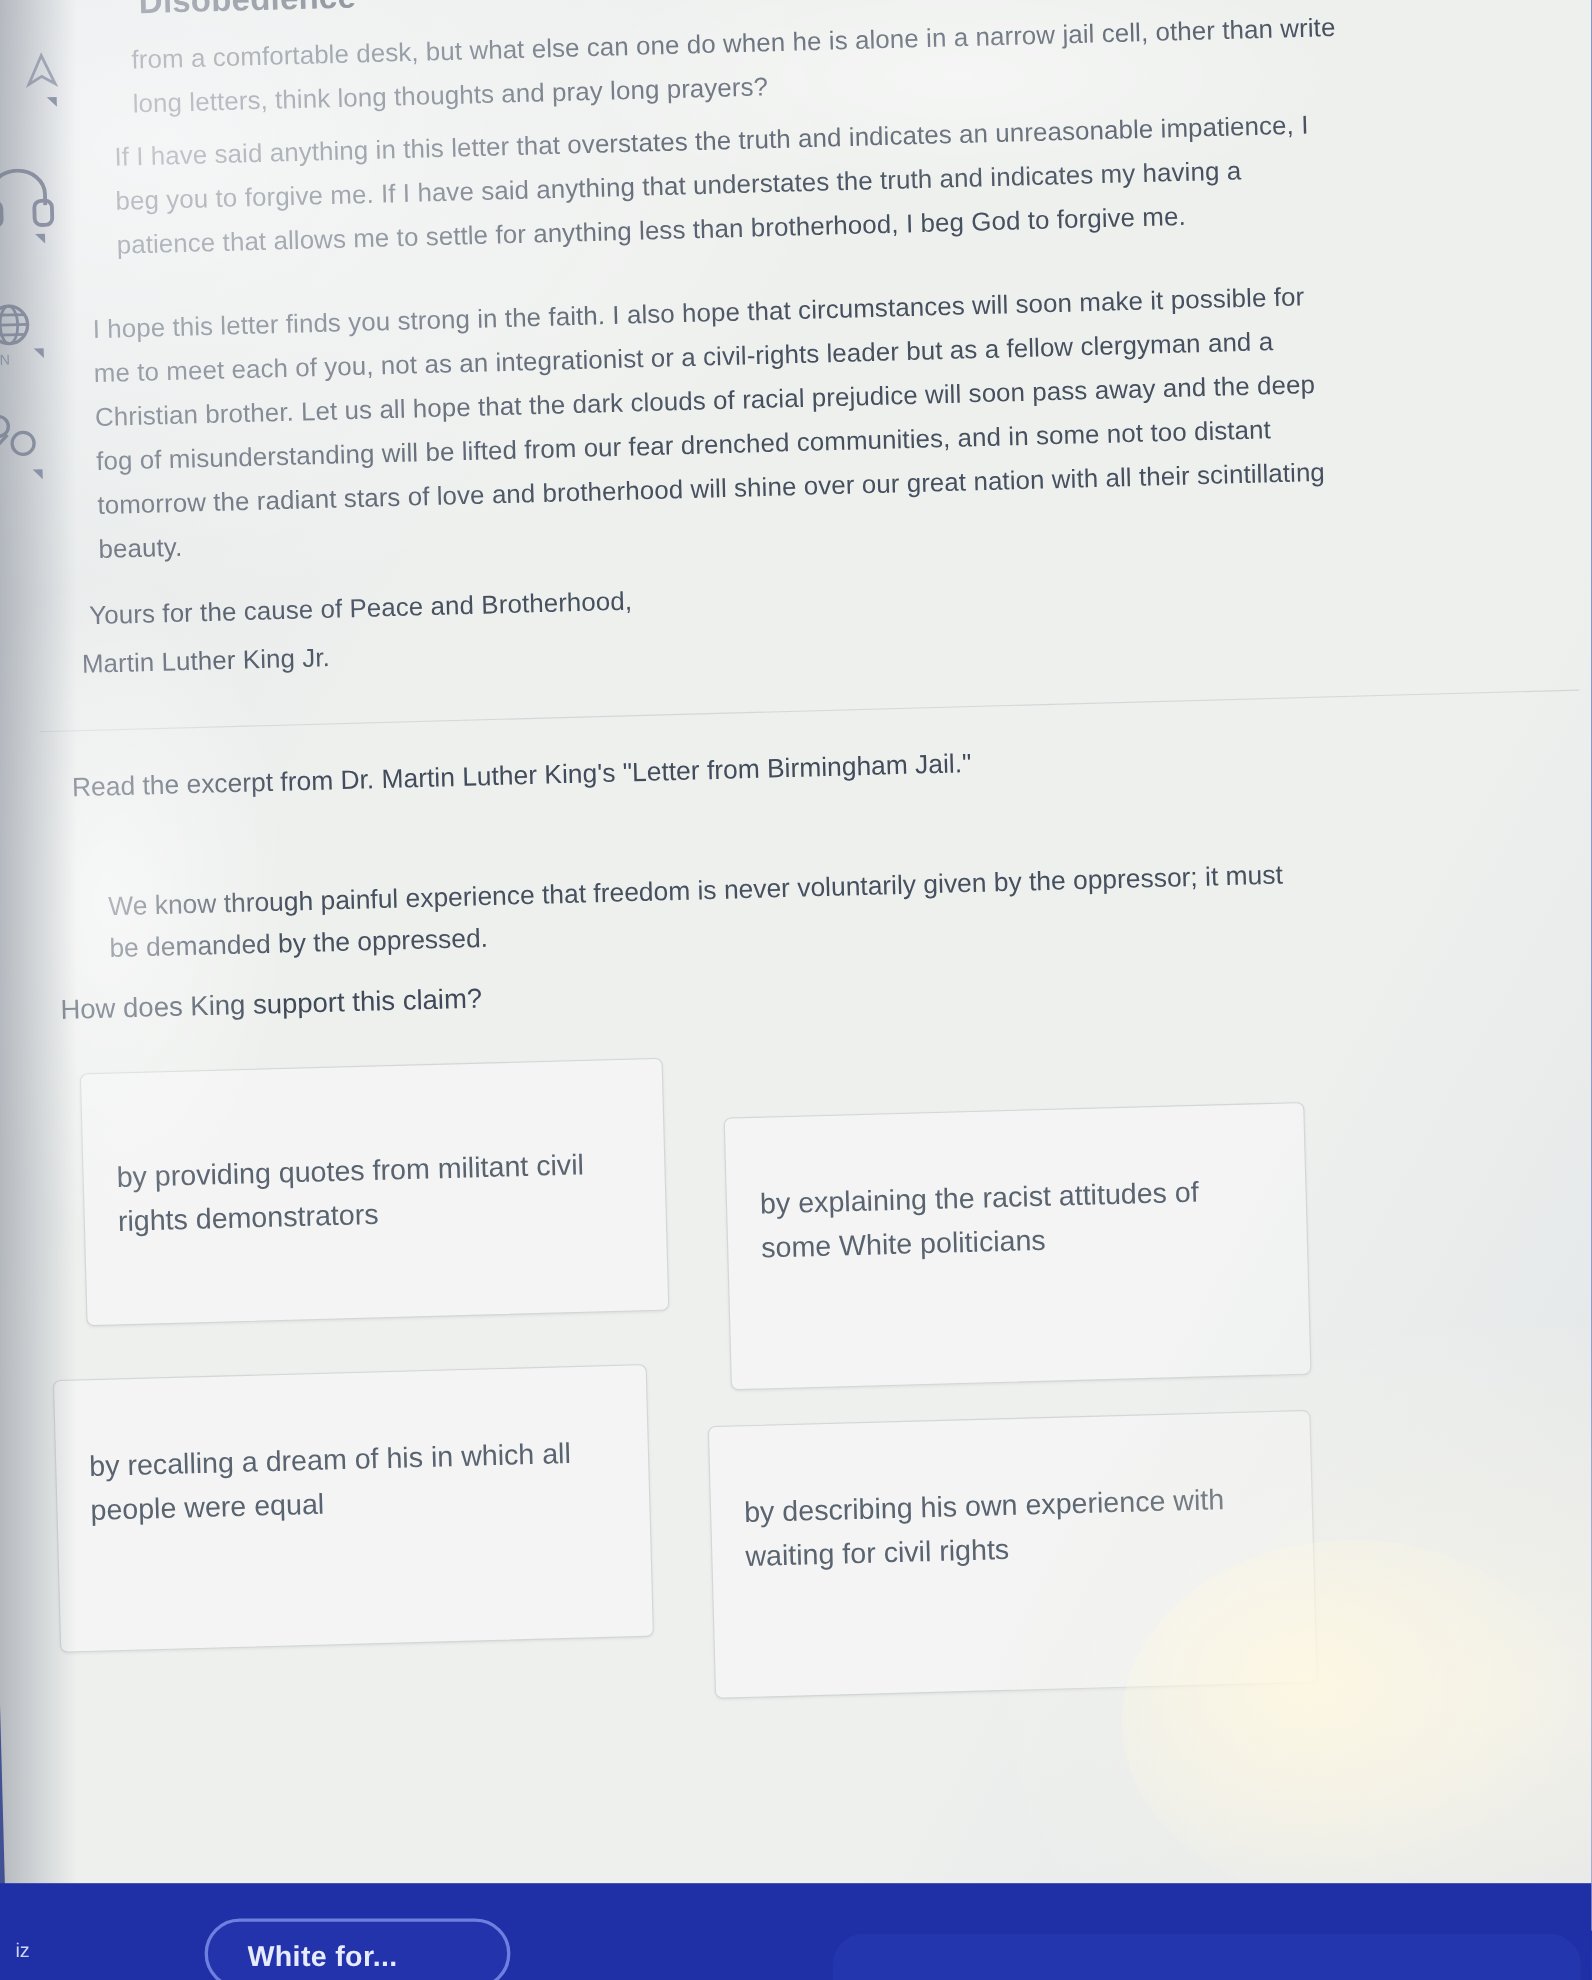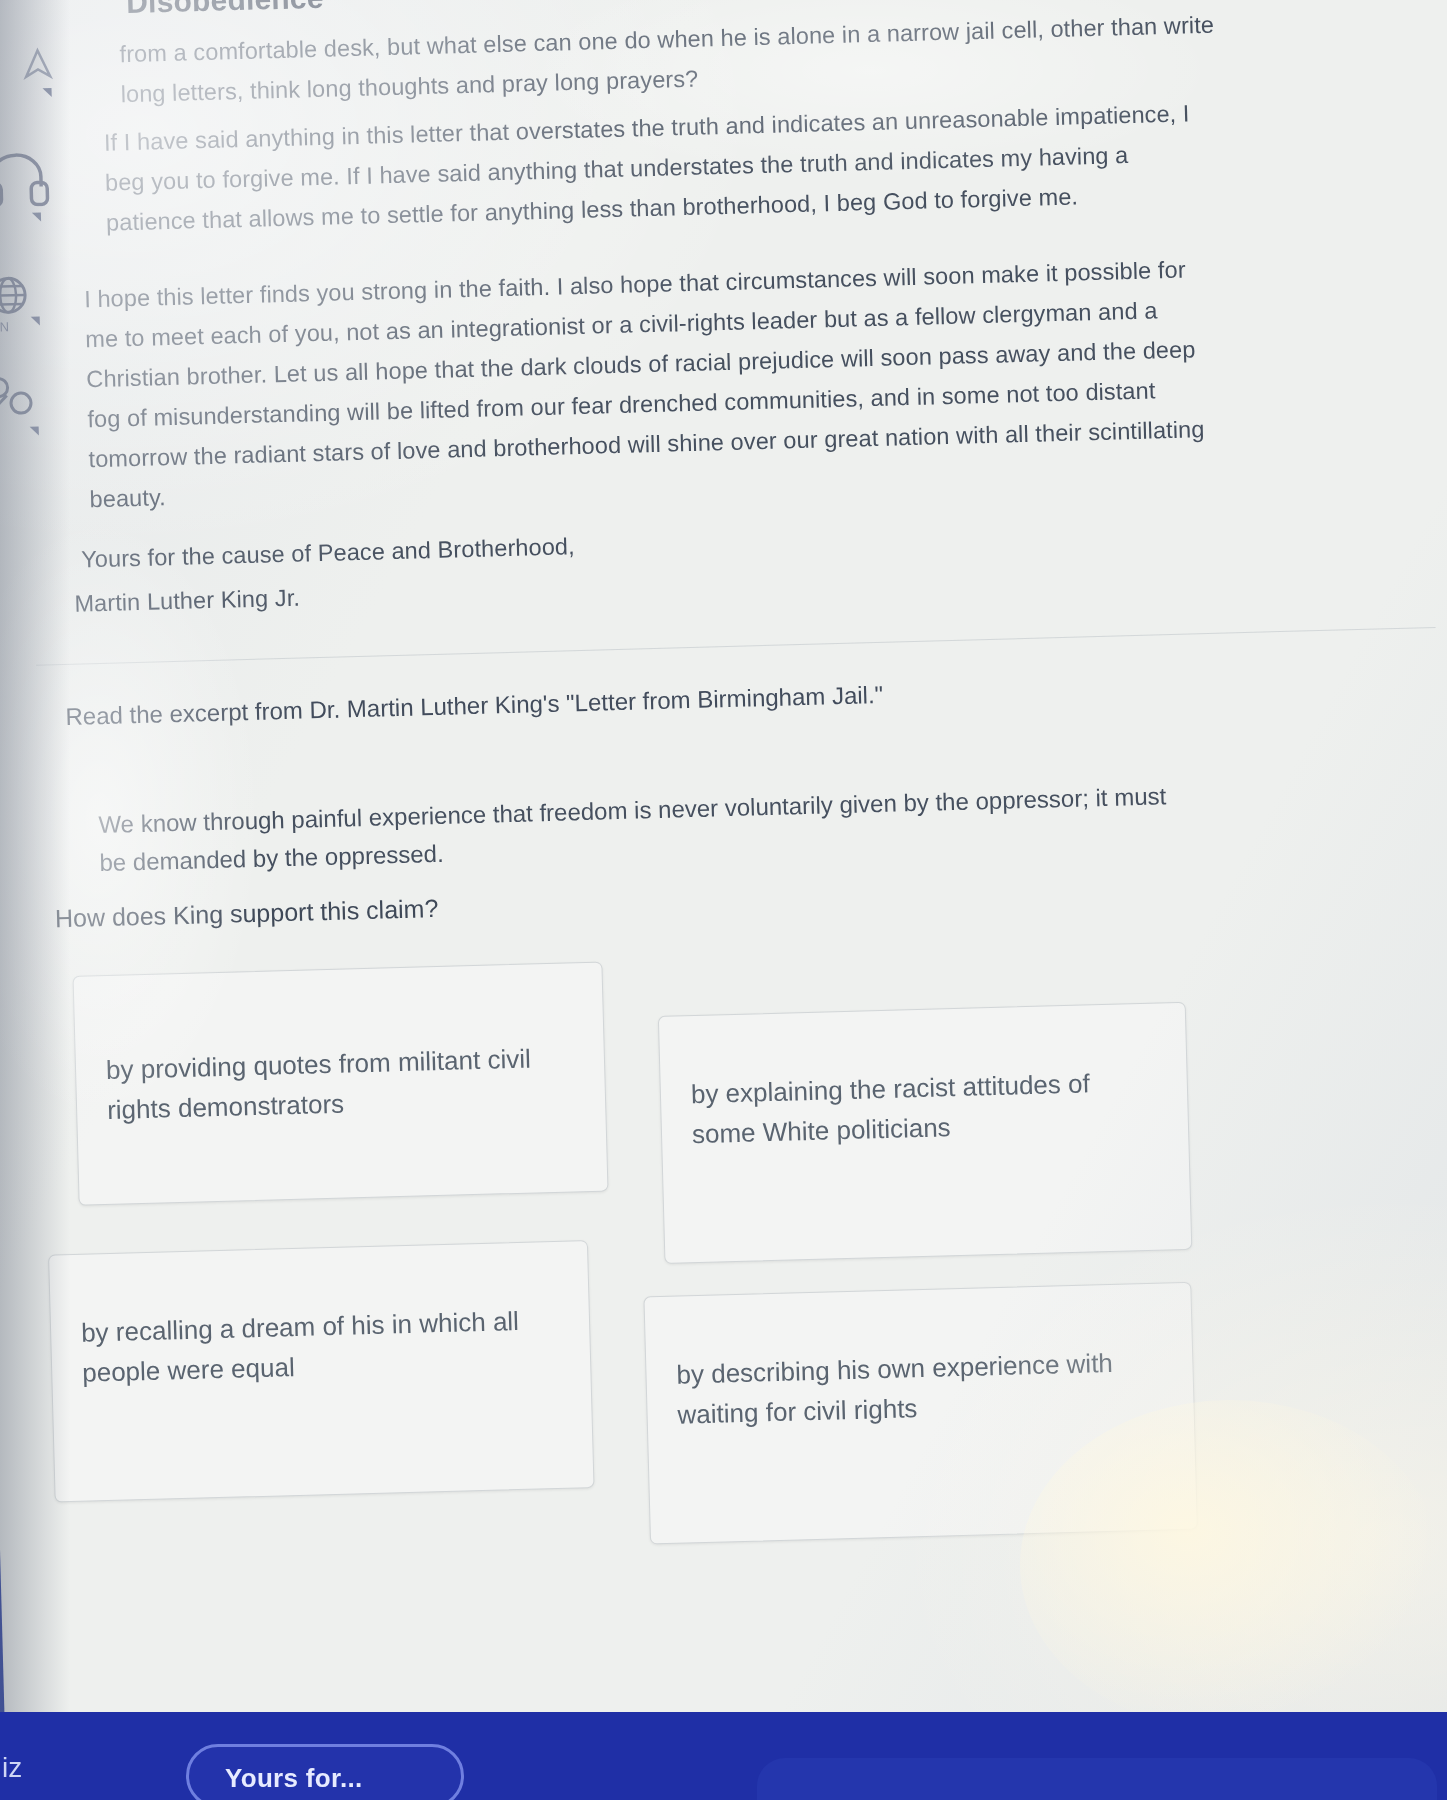--- a/index.html
+++ b/index.html
@@ -161,23 +161,23 @@
   
   #bottombar {
     position: absolute;
     left: 0; bottom: 0;
     width: 1447px; height: 88px;
     background: #1f2fa6;
     z-index: 8;
   }
   #bottom-left-label {
     position: absolute;
-    left: 2px; bottom: 16px;
+    left: 14px; bottom: 16px;
     color: #cfd6f5;
-    font-size: 28px;
+    font-size: 18px;
     z-index: 9;
   }
   #mark-btn {
     position: absolute;
     left: 186px; bottom: -8px;
     width: 278px; height: 64px;
     border: 3px solid #6f7fe0;
     border-radius: 36px;
     background: rgba(43,59,180,.35);
     z-index: 9;
@@ -305,16 +305,16 @@
   </div>
 
   <div class="glare" id="glare1"></div>
   <div class="glare" id="glare2"></div>
   <div class="glare" id="glare3"></div>
   <div id="shadowleft"></div>
 
   <div id="bottombar"></div>
   <div id="bottom-right-pill"></div>
   <div id="mark-btn">
-    <span>Yours for...</span>
+    <span>White for...</span>
   </div>
   <div id="bottom-left-label">iz</div>
 </div>
 
 </body></html>

